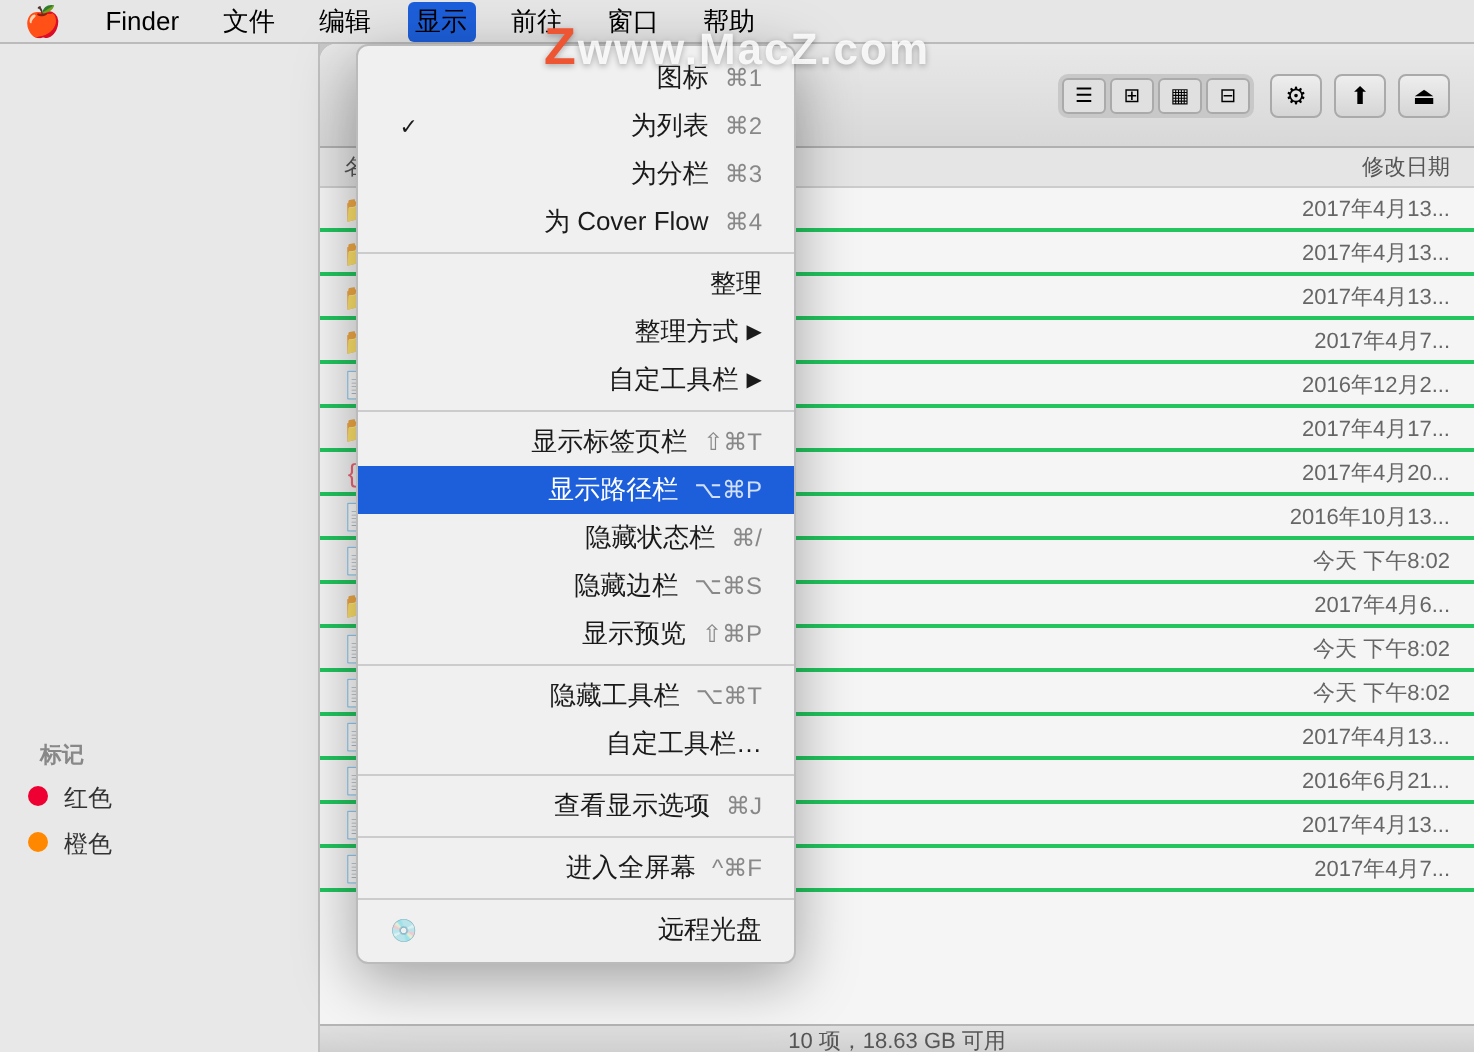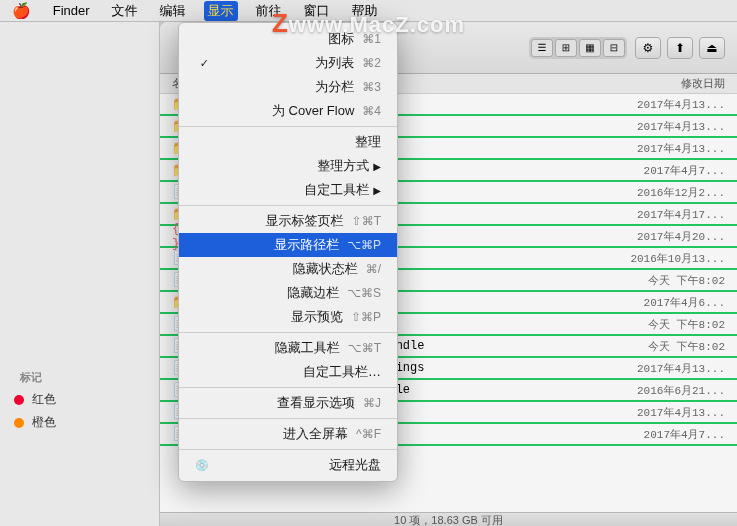--- a/index.html
+++ b/index.html
@@ -45,21 +45,21 @@
       border-bottom: 1px solid #bbb;
     }
     .menu-bar-item {
       cursor: pointer;
       padding: 1px 4px;
       border-radius: 3px;
       white-space: nowrap;
     }
     .menu-bar-item.active {
       background: #1d5fdb;
-      color: #fde047;
+      color: #000000;
     }
     .apple-logo { font-size: 15px; }
 
     
     .finder-window {
       position: absolute;
       top: 22px; left: 160px; right: 0; bottom: 0;
       background: #f5f5f5;
       border-radius: 8px 0 0 0;
       overflow: hidden;
@@ -113,21 +113,20 @@
       border-radius: 4px;
       display: flex; align-items: center; justify-content: center;
       font-size: 12px;
       cursor: pointer;
     }
 
     
     .file-list {
       overflow-y: auto;
       height: calc(100% - 52px - 22px);
-      font-family: Liberation Mono, monospace;
     }
 
     .file-list-header {
       display: flex;
       padding: 2px 12px;
       background: #e5e5e5;
       border-bottom: 1px solid #ccc;
       font-size: 11px;
       color: #555;
     }
@@ -194,21 +193,20 @@
     .sidebar-section-title {
       font-size: 11px;
       color: #888;
       font-weight: 600;
       padding: 8px 20px 3px;
       text-transform: none;
     }
 
     .sidebar-item {
       display: flex;
-      align-items: center;
       padding: 3px 12px;
       font-size: 12px;
       color: #333;
       cursor: pointer;
       gap: 6px;
     }
 
     .sidebar-item-icon {
       width: 14px; height: 14px;
       display: flex; align-items: center; justify-content: center;

